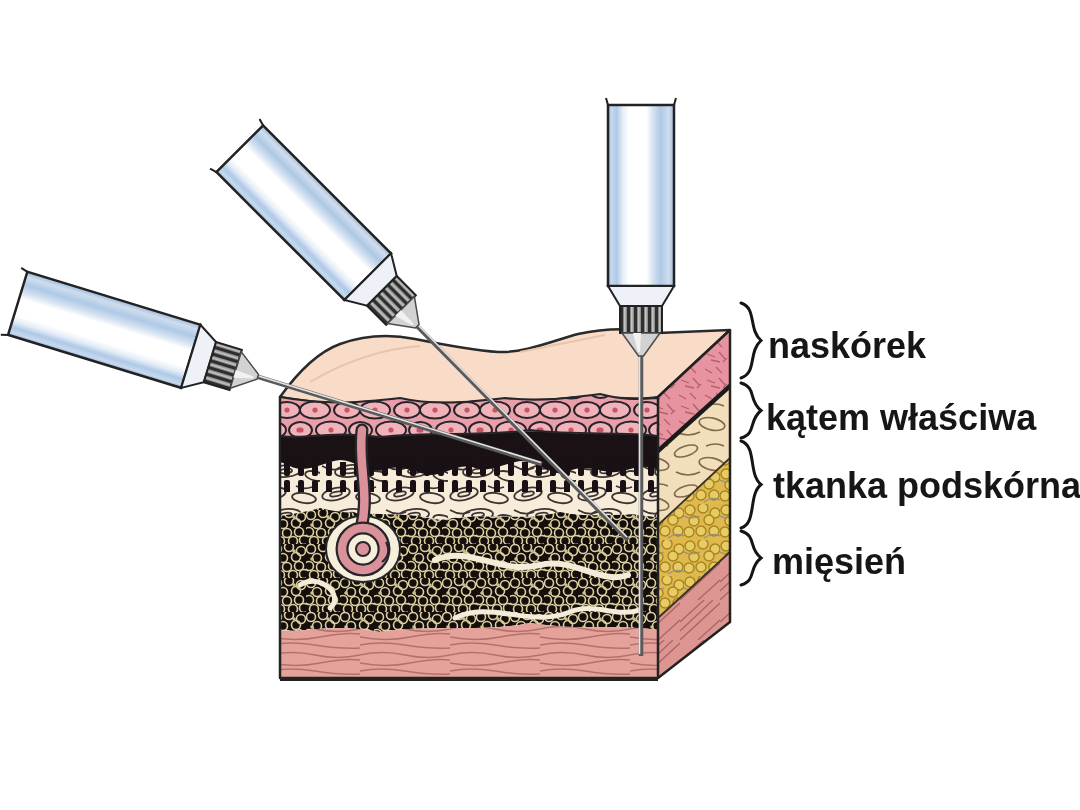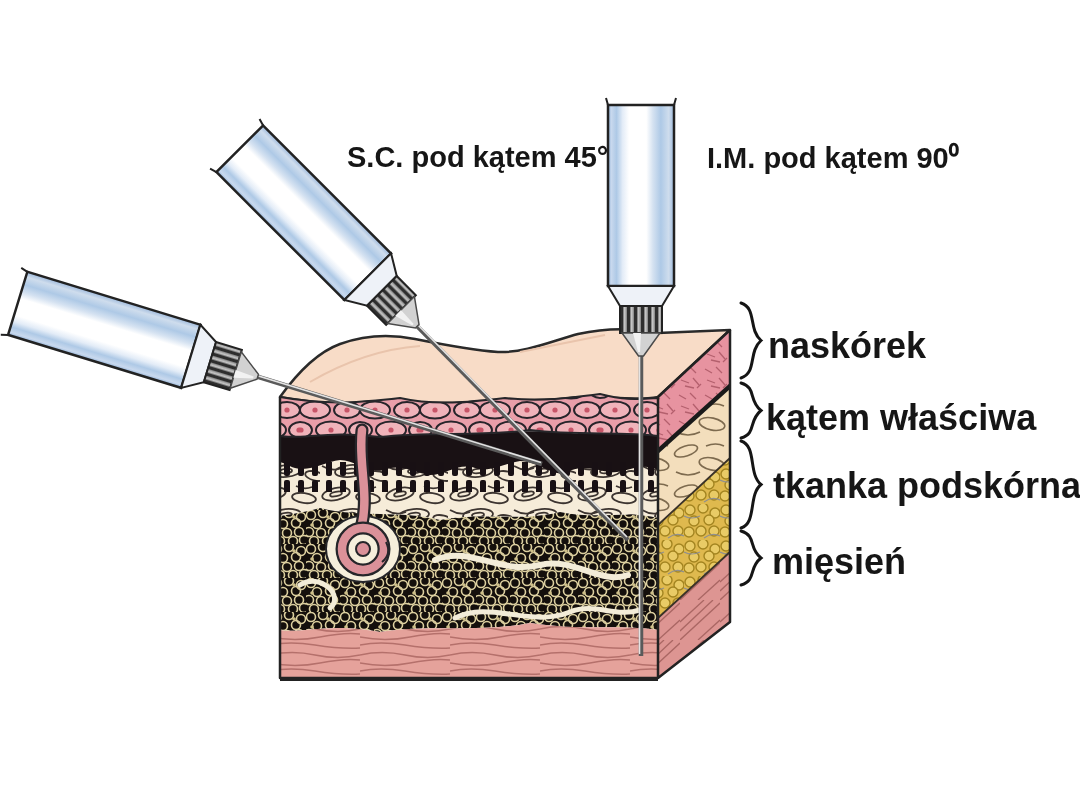--- a/index.html
+++ b/index.html
@@ -252,20 +252,18 @@
     </g>
 
     <g fill="none" stroke="#151515" stroke-width="3" stroke-linecap="round">
       <path d="M741,303 C757,308 748,329 761,340.5 C748,352 757,373 741,378"></path>
       <path d="M741,383 C757,388 748,400 761,410.5 C748,421 757,433 741,438"></path>
       <path d="M741,441 C757,446 748,474 761,484.5 C748,495 757,523 741,528"></path>
       <path d="M741,531 C757,536 748,548 761,558 C748,568 757,580 741,585"></path>
     </g>
   </svg>
 
-  <div id="sc-label" class="lbl">S.C. pod kątem 45°</div>
-  <div id="im-label" class="lbl">I.M. pod kątem 90⁰</div>
 
   <div id="layer-label-0" class="lbl lbl-small">naskórek</div>
   <div id="layer-label-1" class="lbl lbl-small">kątem właściwa</div>
   <div id="layer-label-2" class="lbl lbl-small">tkanka podskórna</div>
   <div id="layer-label-3" class="lbl lbl-small">mięsień</div>
 </div>
 
 </body></html>

